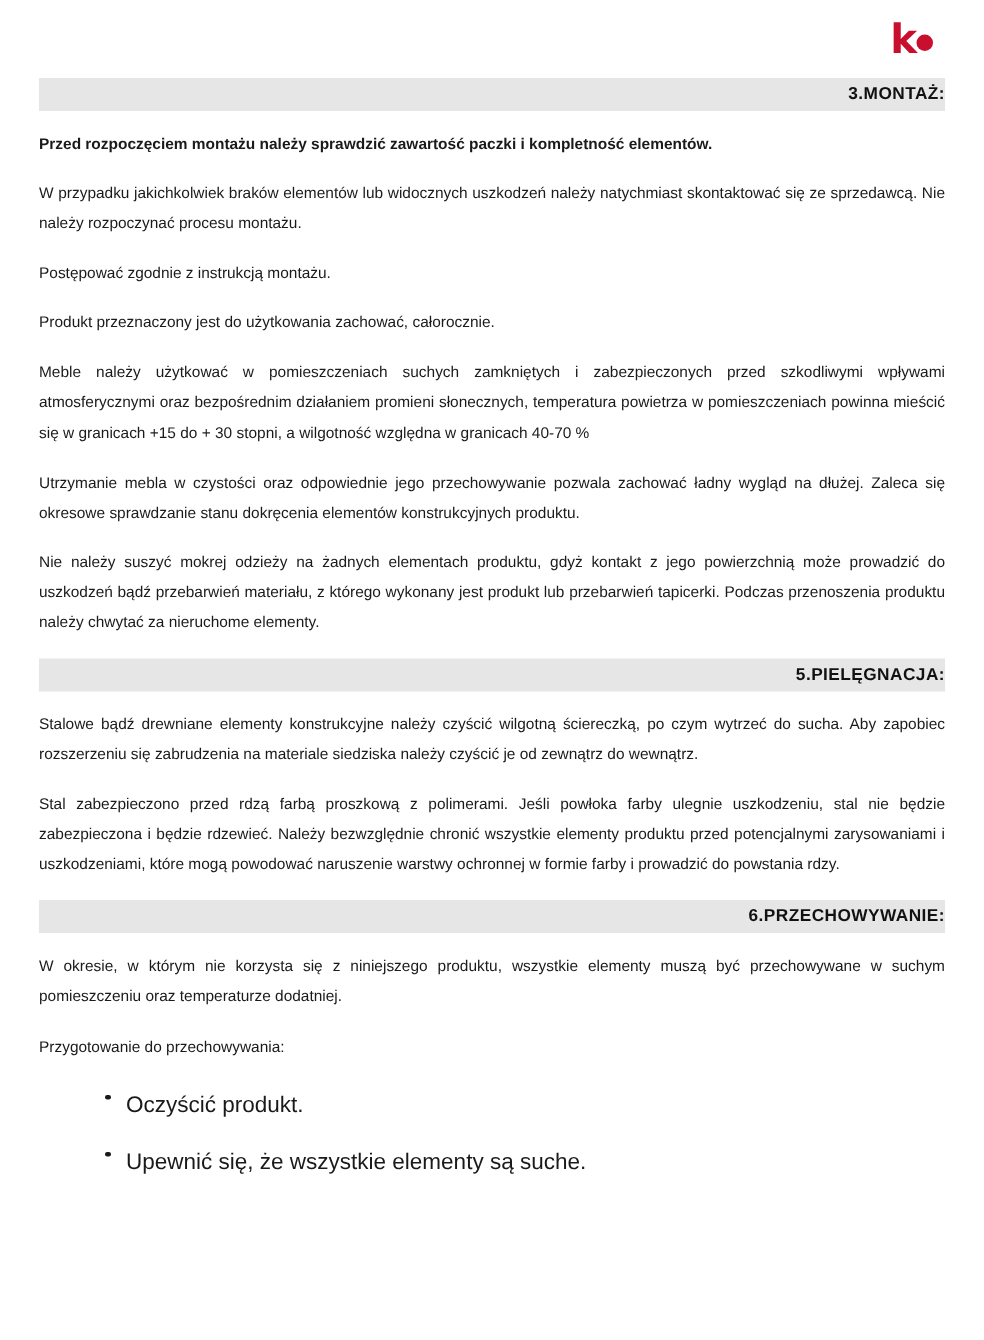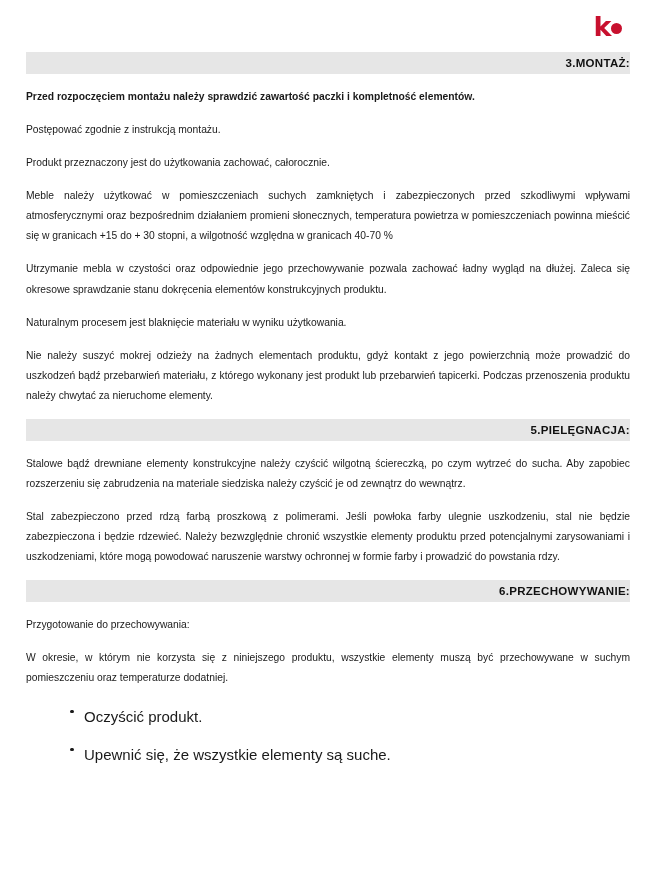--- a/index.html
+++ b/index.html
@@ -121,37 +121,37 @@
     <span class="logo">
       <span class="k-red">k</span>
         <span class="dot"></span>
     </span>
   </div>
 
   <div class="section-head">
     <span class="num">3.</span><span>MONTAŻ:</span>
   </div>
   <p class="para bold">Przed rozpoczęciem montażu należy sprawdzić zawartość paczki i kompletność elementów.</p>
+  <p class="para">W przypadku jakichkolwiek braków elementów lub widocznych uszkodzeń należy natychmiast skontaktować się ze sprzedawcą. Nie należy rozpoczynać procesu montażu.</p>
   <p class="para">Postępować zgodnie z instrukcją montażu.</p>
 
   <p class="para">Produkt przeznaczony jest do użytkowania zachować, całorocznie.</p>
   <p class="para">Meble należy użytkować w pomieszczeniach suchych zamkniętych i zabezpieczonych przed szkodliwymi wpływami atmosferycznymi oraz bezpośrednim działaniem promieni słonecznych, temperatura powietrza w pomieszczeniach powinna mieścić się w granicach +15 do + 30 stopni, a wilgotność względna w granicach 40-70 %</p>
   <p class="para">Utrzymanie mebla w czystości oraz odpowiednie jego przechowywanie pozwala zachować ładny wygląd na dłużej. Zaleca się okresowe sprawdzanie stanu dokręcenia elementów konstrukcyjnych produktu.</p>
-  <p class="para">Naturalnym procesem jest blaknięcie materiału w wyniku użytkowania.</p>
   <p class="para">Nie należy suszyć mokrej odzieży na żadnych elementach produktu, gdyż kontakt z jego powierzchnią może prowadzić do uszkodzeń bądź przebarwień materiału, z którego wykonany jest produkt lub przebarwień tapicerki. Podczas przenoszenia produktu należy chwytać za nieruchome elementy.</p>
 
   <div class="section-head">
     <span class="num">5.</span><span>PIELĘGNACJA:</span>
   </div>
   <p class="para">Stalowe bądź drewniane elementy konstrukcyjne należy czyścić wilgotną ściereczką, po czym wytrzeć do sucha. Aby zapobiec rozszerzeniu się zabrudzenia na materiale siedziska należy czyścić je od zewnątrz do wewnątrz.</p>
   <p class="para">Stal zabezpieczono przed rdzą farbą proszkową z polimerami. Jeśli powłoka farby ulegnie uszkodzeniu, stal nie będzie zabezpieczona i będzie rdzewieć. Należy bezwzględnie chronić wszystkie elementy produktu przed potencjalnymi zarysowaniami i uszkodzeniami, które mogą powodować naruszenie warstwy ochronnej w formie farby i prowadzić do powstania rdzy.</p>
 
   <div class="section-head">
     <span class="num">6.</span><span>PRZECHOWYWANIE:</span>
   </div>
+  <p class="para">W okresie, w którym nie korzysta się z niniejszego produktu, wszystkie elementy muszą być przechowywane w suchym pomieszczeniu oraz temperaturze dodatniej.</p>
   <p class="para tight">Przygotowanie do przechowywania:</p>
-  <p class="para">W okresie, w którym nie korzysta się z niniejszego produktu, wszystkie elementy muszą być przechowywane w suchym pomieszczeniu oraz temperaturze dodatniej.</p>
   <ul class="bullets">
     <li>Oczyścić produkt.</li>
     <li>Upewnić się, że wszystkie elementy są suche.</li>
   </ul>
 
 </div>
 
 </body></html>

